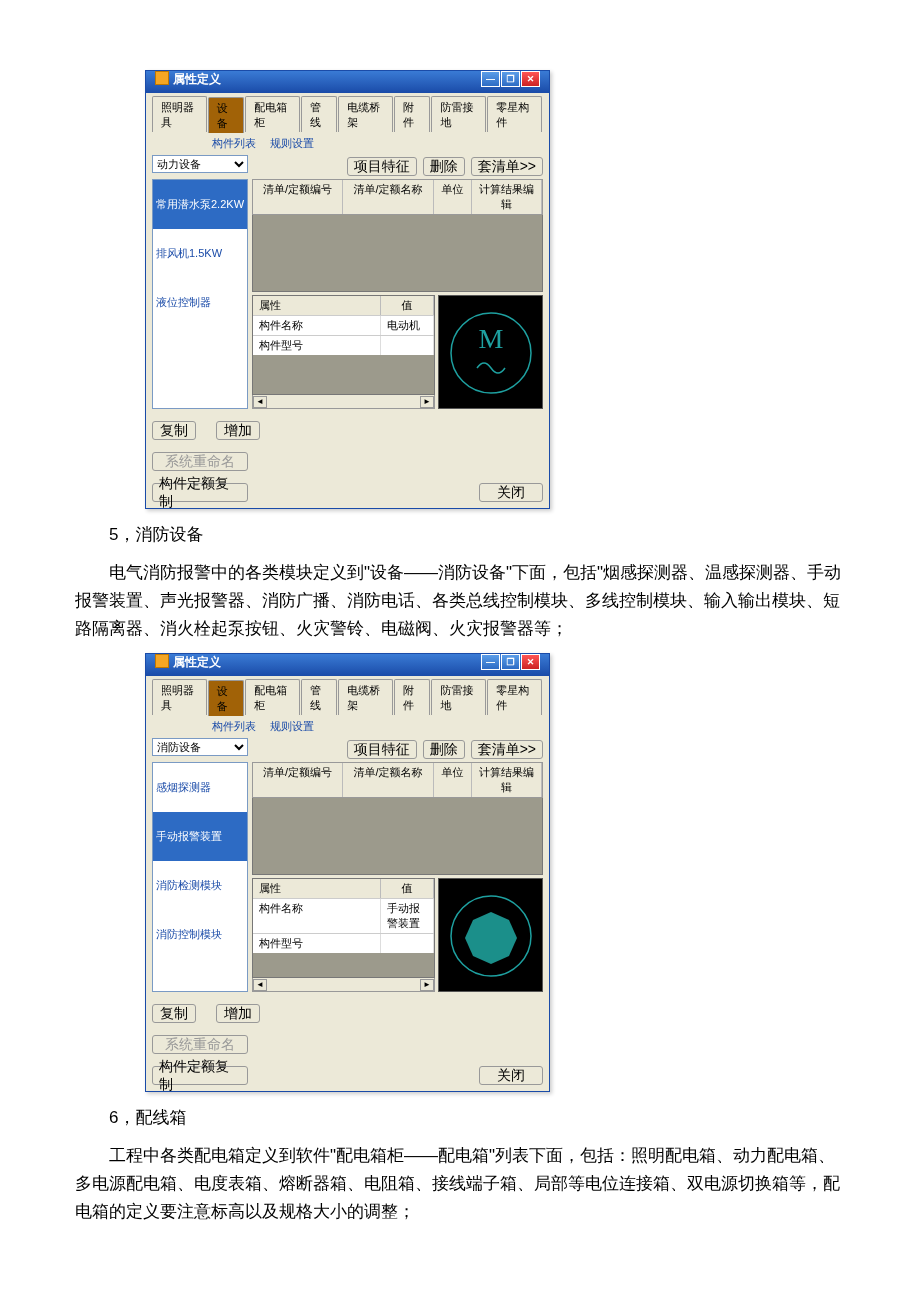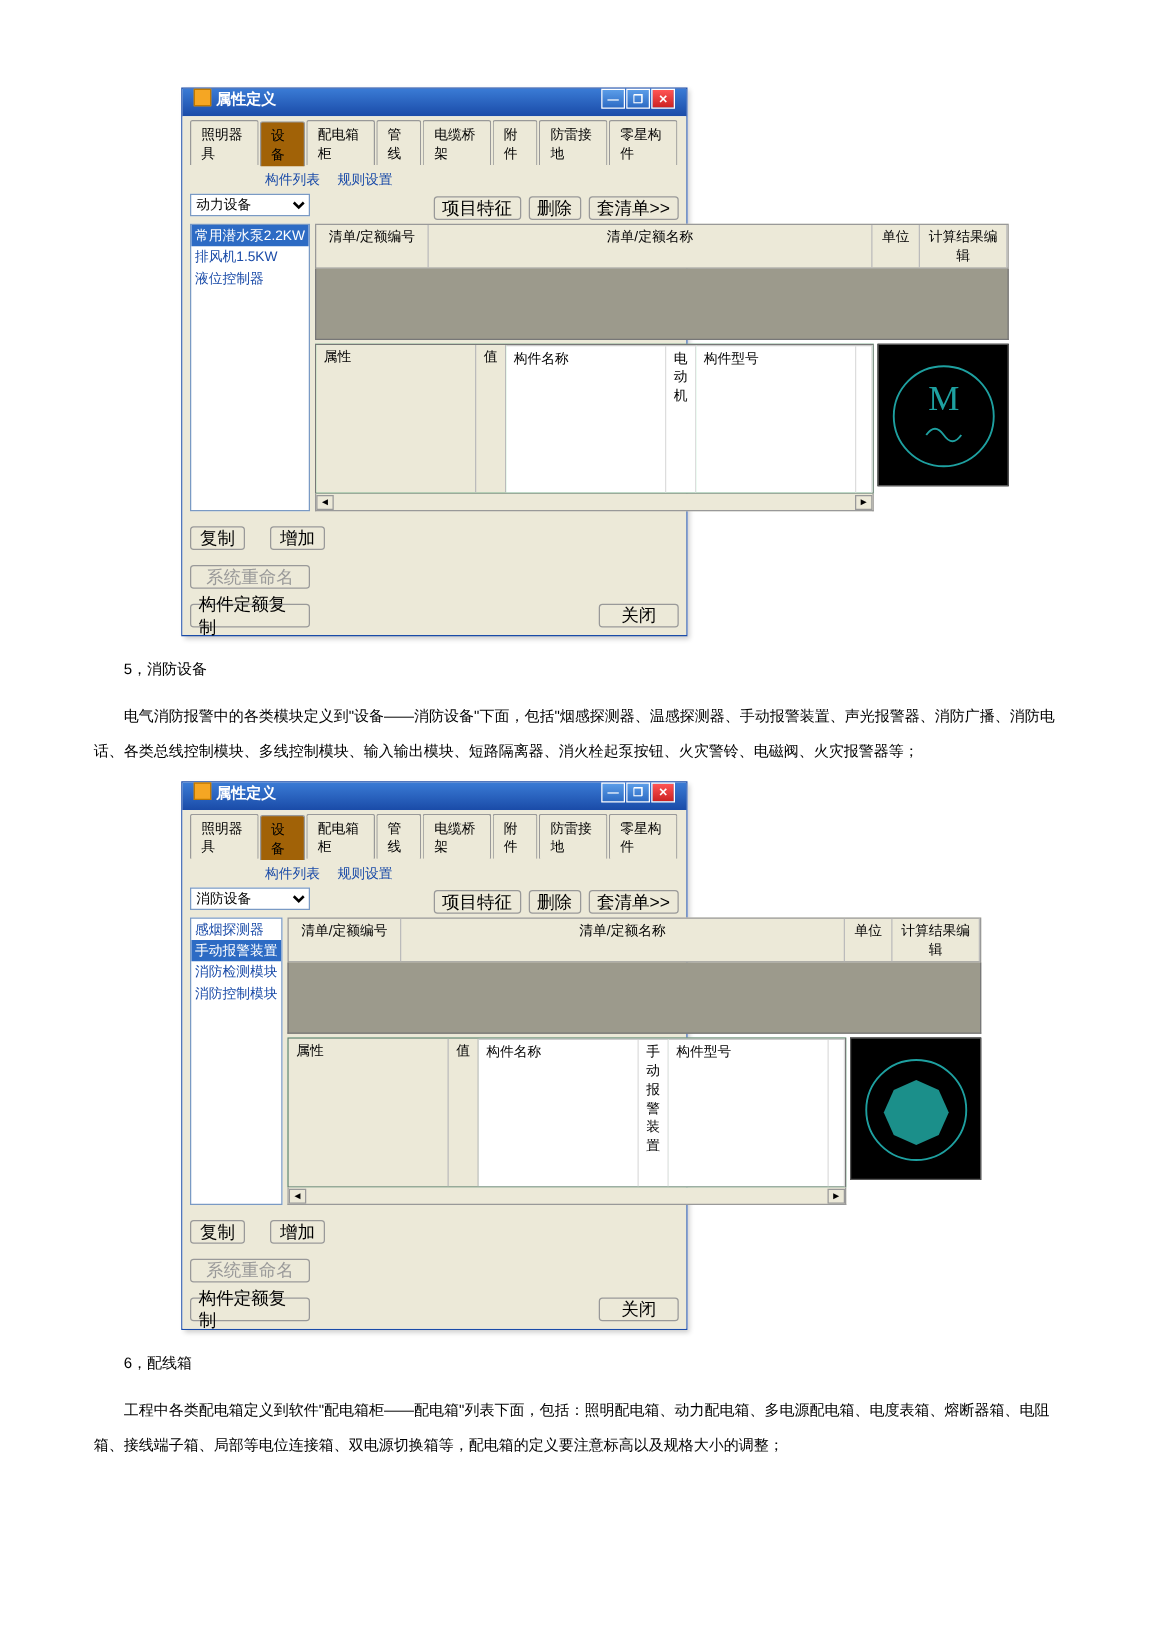--- a/index.html
+++ b/index.html
@@ -14,45 +14,45 @@
 .tabs{display:flex;font-size:11px}
 .tab{padding:3px 8px 2px;border:1px solid #999;border-bottom:none;background:#ece9d8;margin-right:1px;border-radius:2px 2px 0 0}
 .tab.active{background:#a16207;position:relative;top:1px;z-index:2}
 .subrow{display:flex;gap:14px;margin:4px 0 4px 60px;font-size:11px;color:#1a4ba8}
 select{font-size:11px;height:18px;border:1px solid #7a9ac4;background:#fff}
 .toolbar{display:flex;gap:6px;justify-content:flex-end;align-items:center;margin:2px 0 3px}
 .btn{font-size:14px;background:#ece9d8;border:1px solid #999;border-radius:3px;padding:1px 6px;height:19px;display:inline-flex;align-items:center}
 .columns{display:flex;gap:4px}
 .leftcol{width:96px;display:flex;flex-direction:column}
 .listbox{flex:1;background:#fff;border:1px solid #7a9ac4;font-size:11px;color:#1a4ba8;overflow:hidden;min-height:230px}
-.listbox div{padding:1px 3px;white-space:nowrap}
+.listbox div{padding:17px 3px;white-space:nowrap}
 .listbox .sel{background:#2d6bc4;color:#fff}
 .rightcol{flex:1;display:flex;flex-direction:column}
 .gridhead{display:flex;background:#ece9d8;border:1px solid #999;font-size:11px}
 .gridhead span{border-right:1px solid #bbb;padding:2px 4px;text-align:center}
 .gh1{width:90px}.gh2{flex:1}.gh3{width:38px}.gh4{width:70px;border-right:none}
 .gridbody{flex:1;background:#9c9a8c;border:1px solid #777;border-top:none}
 .midrow{display:flex;gap:3px;margin-top:3px}
 .proparea{flex:1}
-.propgrid{background:#86efac;border:1px solid #777;display:flex;height:120px}
+.propgrid{background:#ffffff;border:1px solid #777;display:flex;flex-direction:column;height:100px}
 .prophead{display:flex;background:#ece9d8;font-size:11px}
 .prophead span{padding:2px 6px;border-right:1px solid #bbb}
 .ph1{width:128px}.ph2{flex:1;text-align:center}
 .proprow{display:flex;background:#fff;font-size:11px;border-top:1px solid #ccc}
 .proprow span{padding:2px 6px;border-right:1px solid #ddd}
 .pr1{width:128px}.pr2{flex:1}
 .propfill{flex:1;background:#9c9a8c}
 .hscroll{height:14px;background:#ece9d8;border:1px solid #999;border-top:none;display:flex;align-items:center}
 .hscroll .arr{width:14px;height:12px;background:#ece9d8;border:1px solid #999;font-size:8px;text-align:center}
 .hscroll .track{flex:1}
 .preview{width:105px;height:114px;background:#000;border:1px solid #555}
 .botrow{display:flex;gap:20px;margin-top:12px;align-items:flex-start}
 .btn.wide{width:64px;justify-content:center}
 .btn.dis{color:#999}
-.para{font-size:12px;line-height:28px;margin:6px 0 10px}
+.para{font-size:17px;line-height:28px;margin:6px 0 10px}
 .para.indent{text-indent:2em}
 .watermark{position:absolute;font-size:44px;color:#ccc;opacity:0.5;pointer-events:none;font-family:Arial}
 svg{display:block}
 </style>
 </head>
 <body>
 
 <div class="dialog">
   <div class="titlebar">
     <span class="icon"></span>

